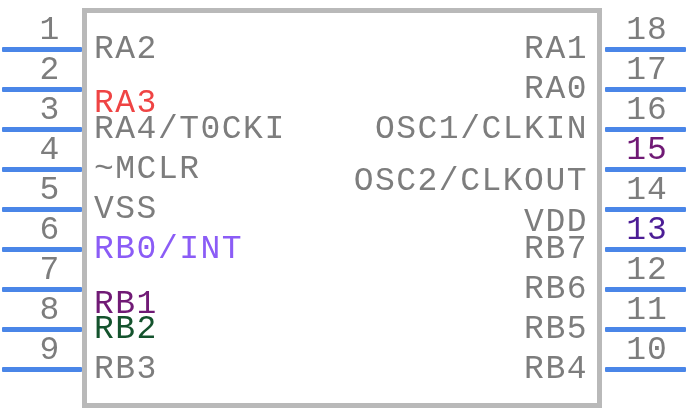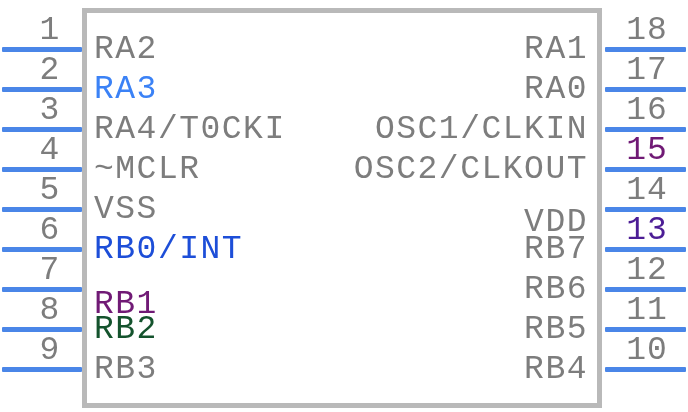--- a/index.html
+++ b/index.html
@@ -58,54 +58,54 @@
 <body>
 
 <div class="canvas">
   <div class="ic-body"></div>
   <div id="pins">
       <div class="pin-line left" style="top: 47px; background: rgb(74, 134, 232);"></div>
       <div class="pin-number left" style="top: 13px; color: rgb(125, 125, 125);">1</div>
       <div class="pin-label left" style="top: 29px; color: rgb(125, 125, 125);">RA2</div>
       <div class="pin-line left" style="top: 87px; background: rgb(74, 134, 232);"></div>
       <div class="pin-number left" style="top: 53px; color: rgb(125, 125, 125);">2</div>
-      <div class="pin-label left" style="top: 69px; color: #3b82f6;">RA3</div>
+      <div class="pin-label left" style="top: 83px; color: #ef4444;">RA3</div>
       <div class="pin-line left" style="top: 127px; background: rgb(74, 134, 232);"></div>
       <div class="pin-number left" style="top: 93px; color: rgb(125, 125, 125);">3</div>
       <div class="pin-label left" style="top: 109px; color: rgb(125, 125, 125);">RA4/T0CKI</div>
       <div class="pin-line left" style="top: 167px; background: rgb(74, 134, 232);"></div>
       <div class="pin-number left" style="top: 133px; color: rgb(125, 125, 125);">4</div>
       <div class="pin-label left" style="top: 149px; color: rgb(125, 125, 125);">~MCLR</div>
       <div class="pin-line left" style="top: 207px; background: rgb(74, 134, 232);"></div>
       <div class="pin-number left" style="top: 173px; color: rgb(125, 125, 125);">5</div>
       <div class="pin-label left" style="top: 189px; color: rgb(125, 125, 125);">VSS</div>
       <div class="pin-line left" style="top: 247px; background: rgb(74, 134, 232);"></div>
       <div class="pin-number left" style="top: 213px; color: rgb(125, 125, 125);">6</div>
-      <div class="pin-label left" style="top: 229px; color: #1d4ed8;">RB0/INT</div>
+      <div class="pin-label left" style="top: 229px; color: #8b5cf6;">RB0/INT</div>
       <div class="pin-line left" style="top: 287px; background: rgb(74, 134, 232);"></div>
       <div class="pin-number left" style="top: 253px; color: rgb(125, 125, 125);">7</div>
       <div class="pin-label left" style="top: 284px; color: #701a75;">RB1</div>
       <div class="pin-line left" style="top: 327px; background: rgb(74, 134, 232);"></div>
       <div class="pin-number left" style="top: 293px; color: rgb(125, 125, 125);">8</div>
       <div class="pin-label left" style="top: 309px; color: #14532d;">RB2</div>
       <div class="pin-line left" style="top: 367px; background: rgb(74, 134, 232);"></div>
       <div class="pin-number left" style="top: 333px; color: rgb(125, 125, 125);">9</div>
       <div class="pin-label left" style="top: 349px; color: rgb(125, 125, 125);">RB3</div>
       <div class="pin-line right" style="top: 47px; background: rgb(74, 134, 232);"></div>
       <div class="pin-number right" style="top: 13px; color: rgb(125, 125, 125);">18</div>
       <div class="pin-label right" style="top: 29px; color: rgb(125, 125, 125);">RA1</div>
       <div class="pin-line right" style="top: 87px; background: rgb(74, 134, 232);"></div>
       <div class="pin-number right" style="top: 53px; color: rgb(125, 125, 125);">17</div>
       <div class="pin-label right" style="top: 69px; color: rgb(125, 125, 125);">RA0</div>
       <div class="pin-line right" style="top: 127px; background: rgb(74, 134, 232);"></div>
       <div class="pin-number right" style="top: 93px; color: rgb(125, 125, 125);">16</div>
       <div class="pin-label right" style="top: 109px; color: rgb(125, 125, 125);">OSC1/CLKIN</div>
       <div class="pin-line right" style="top: 167px; background: rgb(74, 134, 232);"></div>
       <div class="pin-number right" style="top: 133px; color: #701a75;">15</div>
-      <div class="pin-label right" style="top: 149px; color: rgb(125, 125, 125);">OSC2/CLKOUT</div>
+      <div class="pin-label right" style="top: 161px; color: rgb(125, 125, 125);">OSC2/CLKOUT</div>
       <div class="pin-line right" style="top: 207px; background: rgb(74, 134, 232);"></div>
       <div class="pin-number right" style="top: 173px; color: rgb(125, 125, 125);">14</div>
       <div class="pin-label right" style="top: 202px; color: rgb(125, 125, 125);">VDD</div>
       <div class="pin-line right" style="top: 247px; background: rgb(74, 134, 232);"></div>
       <div class="pin-number right" style="top: 213px; color: #4c1d95;">13</div>
       <div class="pin-label right" style="top: 229px; color: rgb(125, 125, 125);">RB7</div>
       <div class="pin-line right" style="top: 287px; background: rgb(74, 134, 232);"></div>
       <div class="pin-number right" style="top: 253px; color: rgb(125, 125, 125);">12</div>
       <div class="pin-label right" style="top: 269px; color: rgb(125, 125, 125);">RB6</div>
       <div class="pin-line right" style="top: 327px; background: rgb(74, 134, 232);"></div>

